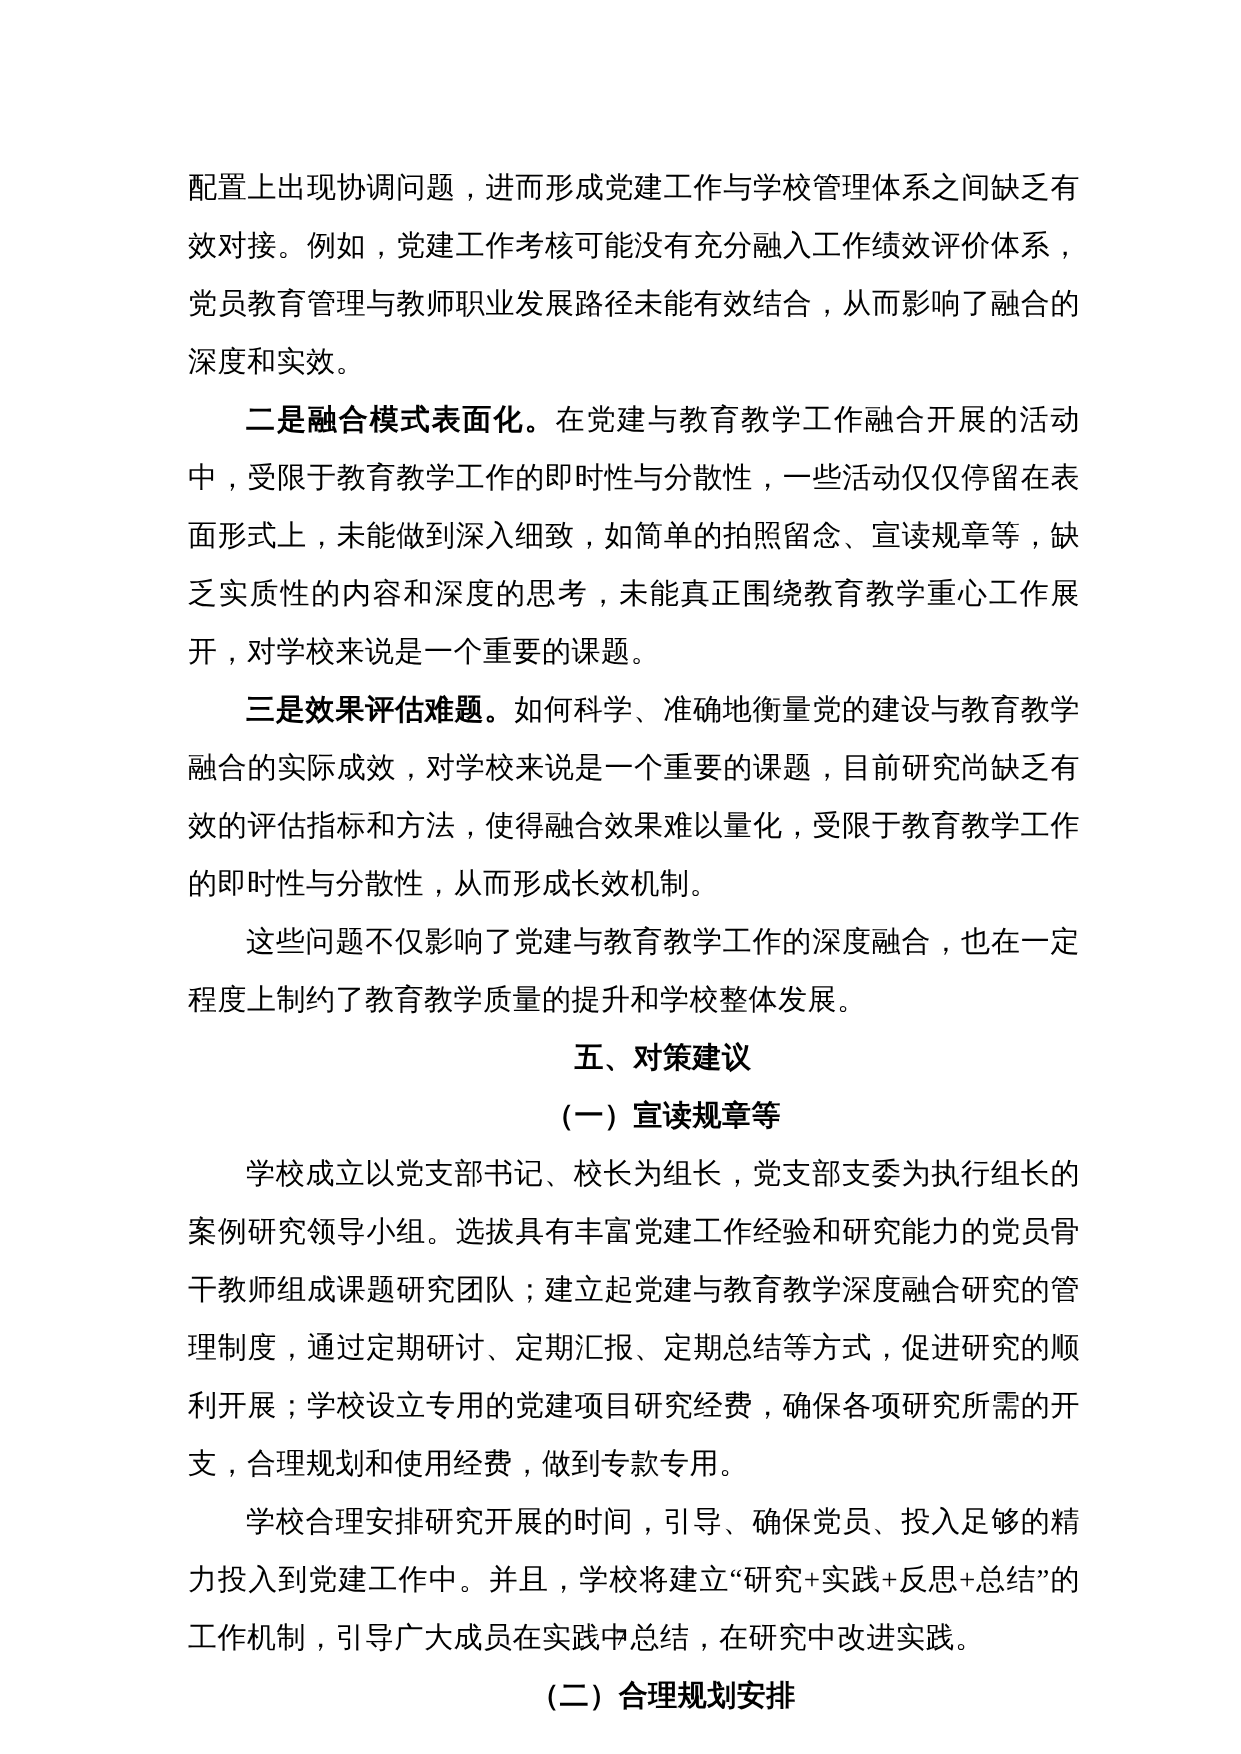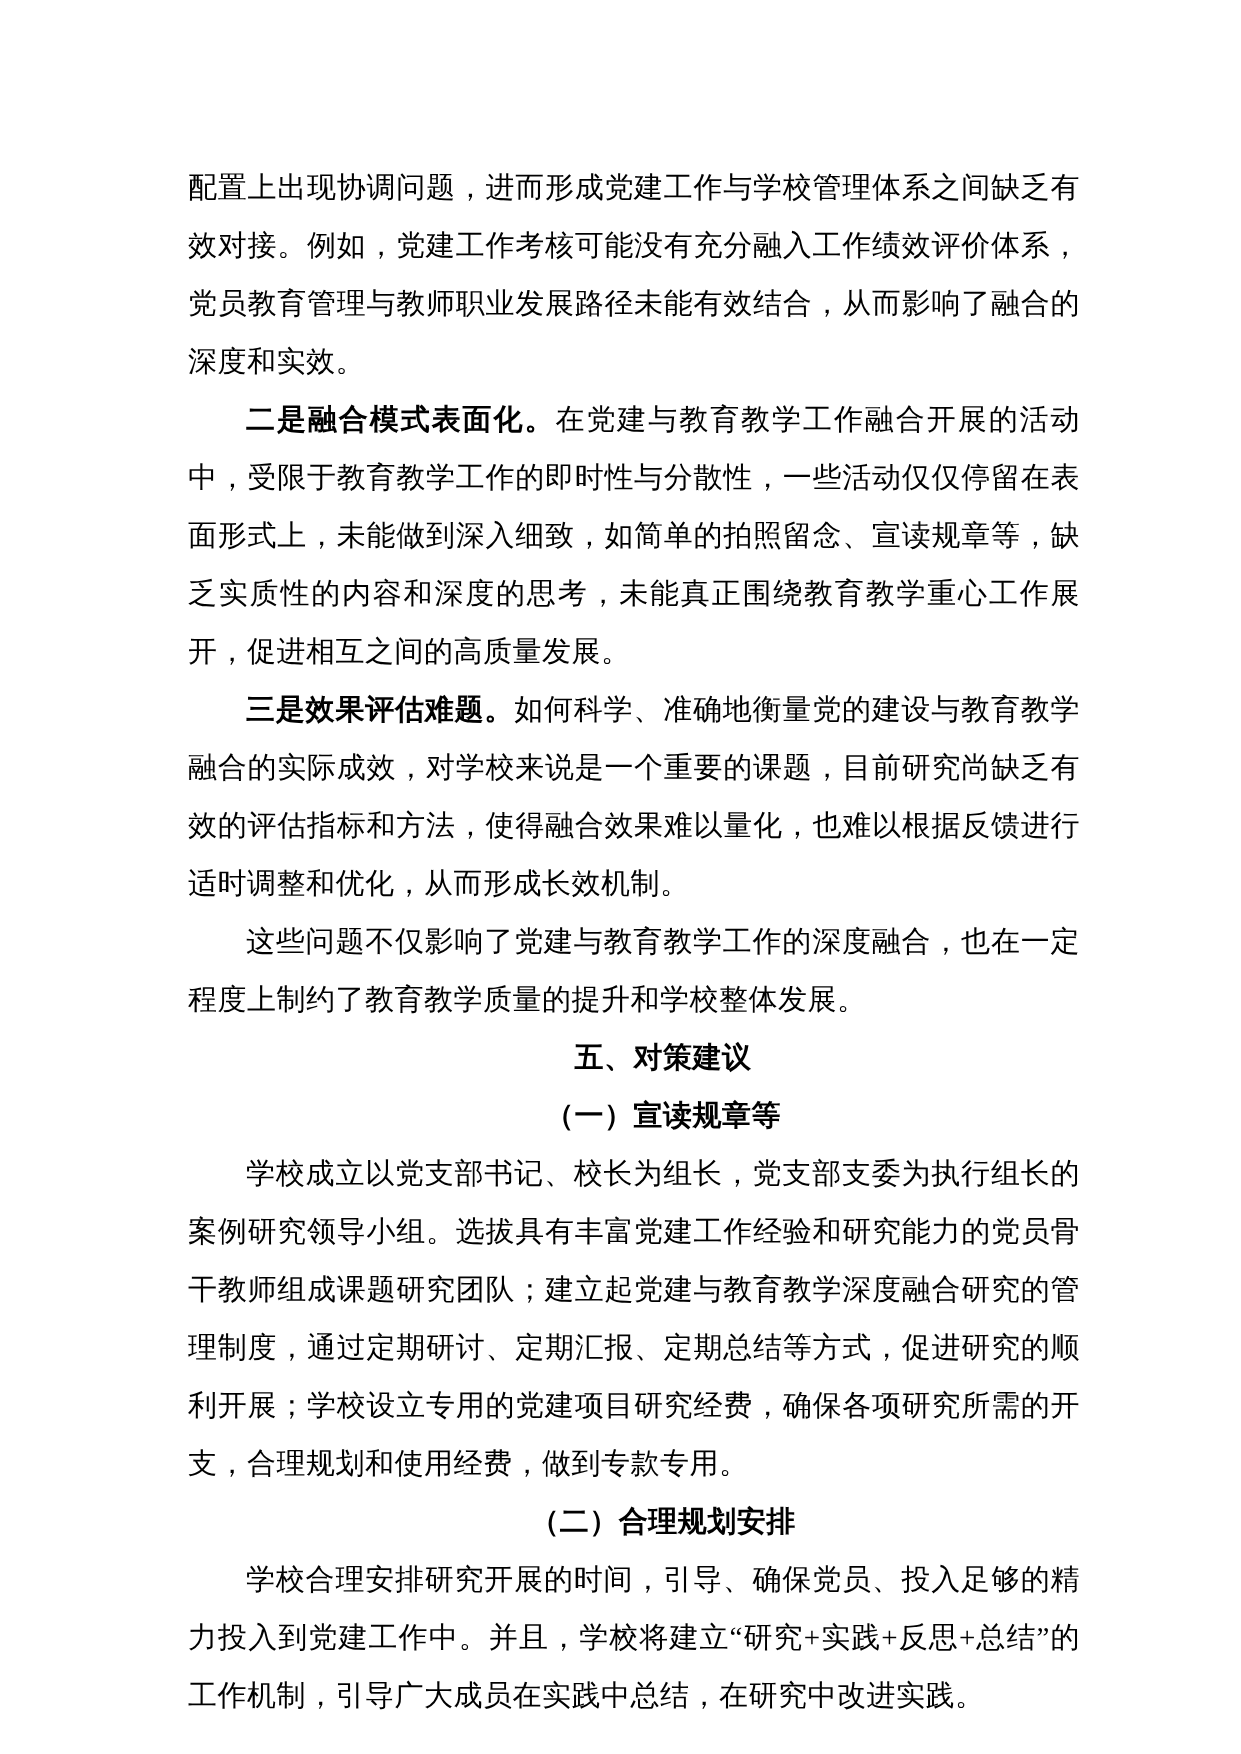--- a/index.html
+++ b/index.html
@@ -56,34 +56,34 @@
   }
 </style>
 </head>
 <body>
 
 <div class="page">
   <div class="doc-body">
 
     <p class="para"><span>配置上出现协调问题，进而形成党建工作与学校管理体系之间缺乏有效对接。例如，党建工作考核可能没有充分融入工作绩效评价体系，党员教育管理与教师职业发展路径未能有效结合，从而影响了融合的深度和实效。</span></p>
 
-    <p class="para indent"><b class="lead">二是融合模式表面化。</b><span>在党建与教育教学工作融合开展的活动中，受限于教育教学工作的即时性与分散性，一些活动仅仅停留在表面形式上，未能做到深入细致，如简单的拍照留念、宣读规章等，缺乏实质性的内容和深度的思考，未能真正围绕教育教学重心工作展开，促进相互之间的高质量发展。</span></p>
+    <p class="para indent"><b class="lead">二是融合模式表面化。</b><span>在党建与教育教学工作融合开展的活动中，受限于教育教学工作的即时性与分散性，一些活动仅仅停留在表面形式上，未能做到深入细致，如简单的拍照留念、宣读规章等，缺乏实质性的内容和深度的思考，未能真正围绕教育教学重心工作展开，对学校来说是一个重要的课题。</span></p>
 
-    <p class="para indent"><b class="lead">三是效果评估难题。</b><span>如何科学、准确地衡量党的建设与教育教学融合的实际成效，对学校来说是一个重要的课题，目前研究尚缺乏有效的评估指标和方法，使得融合效果难以量化，也难以根据反馈进行适时调整和优化，从而形成长效机制。</span></p>
+    <p class="para indent"><b class="lead">三是效果评估难题。</b><span>如何科学、准确地衡量党的建设与教育教学融合的实际成效，对学校来说是一个重要的课题，目前研究尚缺乏有效的评估指标和方法，使得融合效果难以量化，受限于教育教学工作的即时性与分散性，从而形成长效机制。</span></p>
 
     <p class="para indent"><span>这些问题不仅影响了党建与教育教学工作的深度融合，也在一定程度上制约了教育教学质量的提升和学校整体发展。</span></p>
 
     <p class="para indent heading">五、对策建议</p>
 
     <p class="para indent heading">（一）宣读规章等</p>
 
     <p class="para indent"><span>学校成立以党支部书记、校长为组长，党支部支委为执行组长的案例研究领导小组。选拔具有丰富党建工作经验和研究能力的党员骨干教师组成课题研究团队；建立起党建与教育教学深度融合研究的管理制度，通过定期研讨、定期汇报、定期总结等方式，促进研究的顺利开展；学校设立专用的党建项目研究经费，确保各项研究所需的开支，合理规划和使用经费，做到专款专用。</span></p>
 
+    <p class="para indent"><span>学校合理安排研究开展的时间，引导、确保党员、投入足够的精力投入到党建工作中。并且，学校将建立“研究+实践+反思+总结”的工作机制，引导广大成员在实践中总结，在研究中改进实践。</span></p>
+
     <p class="para indent heading">（二）合理规划安排</p>
-
-    <p class="para indent"><span>学校合理安排研究开展的时间，引导、确保党员、投入足够的精力投入到党建工作中。并且，学校将建立“研究+实践+反思+总结”的工作机制，引导广大成员在实践中总结，在研究中改进实践。</span></p>
 
   </div>
 
   <div class="footer">
     <span class="page-number">7</span>
   </div>
 </div>
 
 </body></html>

